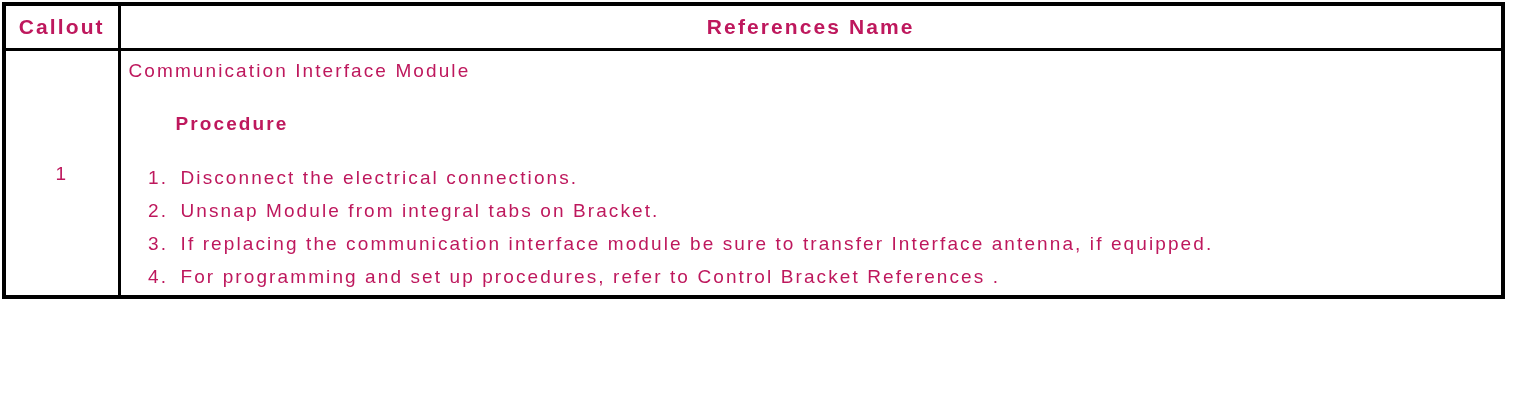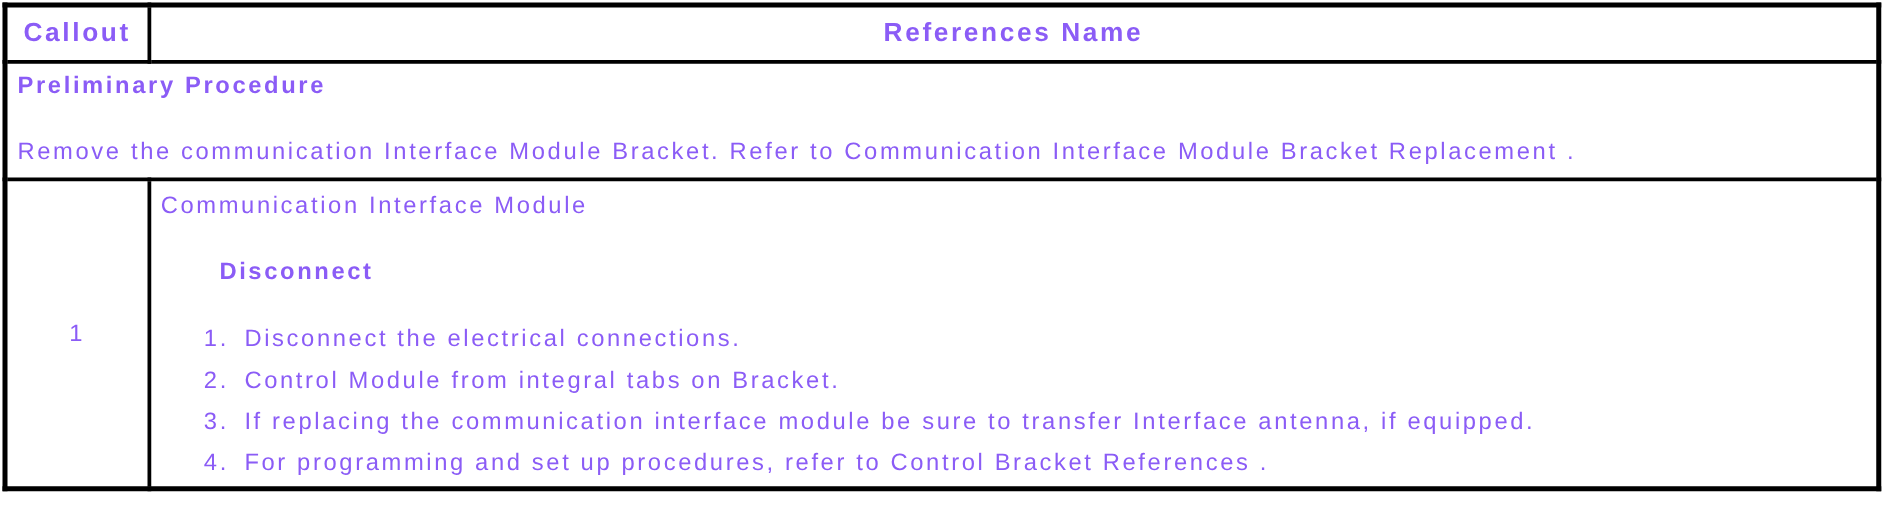--- a/index.html
+++ b/index.html
@@ -11,21 +11,21 @@
     overflow: hidden;
   }
   .doc-table {
     border-collapse: collapse;
     table-layout: fixed;
     width: 1503px;
     margin: 2px 0 0 2px;
     font-family: "Liberation Sans", sans-serif;
     font-size: 19px;
     letter-spacing: 2.1px;
-    color: #8b5cf6;
+    color: #be185d;
     background: #ffffff;
   }
   .doc-table, .doc-table th, .doc-table td {
     border: 3px solid #000000;
   }
   .doc-table {
     border-width: 4px;
   }
   col.callout-col { width: 115px; }
   th {
@@ -66,21 +66,20 @@
     line-height: 25px;
   }
   ol.steps {
     margin: 29px 0 0 0;
     padding-left: 47px;
   }
   ol.steps li {
     line-height: 25px;
     margin-bottom: 8px;
     padding-left: 5px;
-    margin-left: 15px;
   }
   ol.steps li:last-child {
     margin-bottom: 0;
   }
 </style>
 </head>
 <body>
 
 <table class="doc-table">
   <colgroup>
@@ -88,32 +87,26 @@
     <col>
   </colgroup>
   <thead>
     <tr>
       <th>Callout</th>
       <th>References Name</th>
     </tr>
   </thead>
   <tbody>
     <tr>
-      <td class="prelim-cell" colspan="2">
-        <div class="prelim-title">Preliminary Procedure</div>
-        <div class="prelim-text">Remove the communication Interface Module Bracket. Refer to Communication Interface Module Bracket Replacement .</div>
-      </td>
-    </tr>
-    <tr>
       <td class="callout-cell">1</td>
       <td class="content-cell">
         <div class="component-name">Communication Interface Module</div>
-        <div class="procedure-heading">Disconnect</div>
+        <div class="procedure-heading">Procedure</div>
         <ol class="steps">
           <li>Disconnect the electrical connections.</li>
-          <li>Control Module from integral tabs on Bracket.</li>
+          <li>Unsnap Module from integral tabs on Bracket.</li>
           <li>If replacing the communication interface module be sure to transfer Interface antenna, if equipped.</li>
           <li>For programming and set up procedures, refer to Control Bracket References .</li>
         </ol>
       </td>
     </tr>
   </tbody>
 </table>
 
 </body></html>

